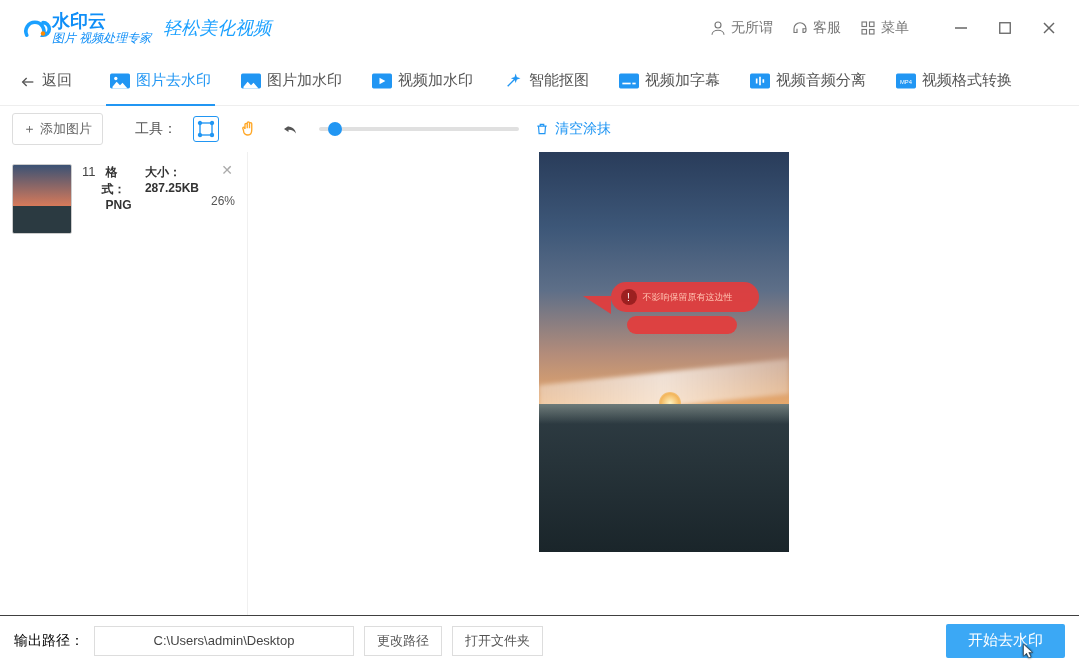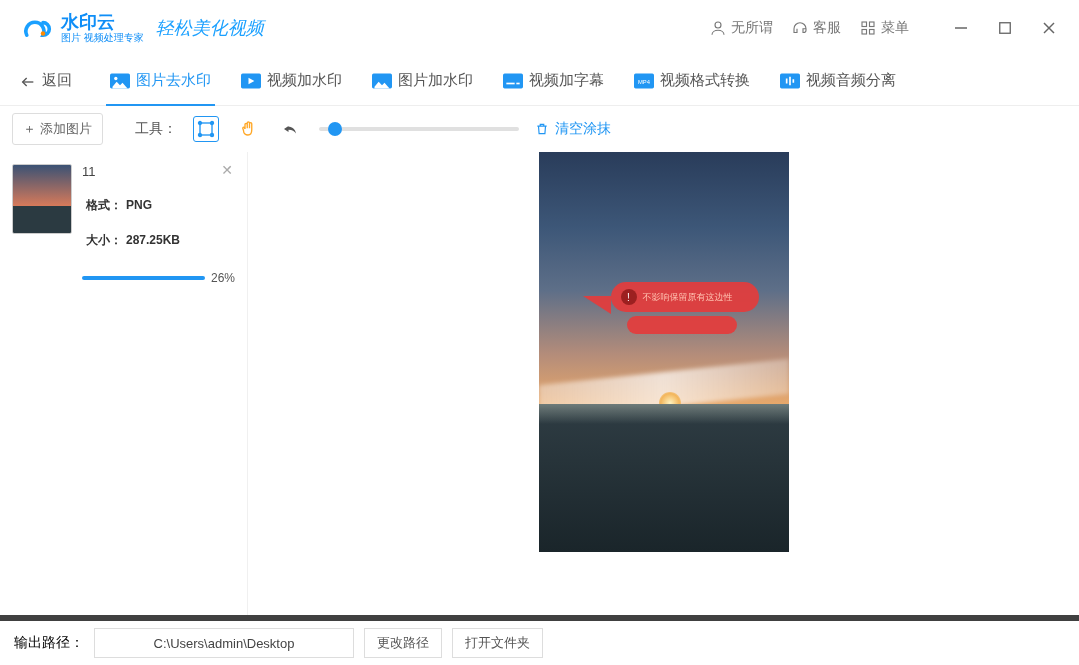--- a/index.html
+++ b/index.html
@@ -1,24 +1,24 @@
 <!DOCTYPE html>
 <html><head>
 <meta charset="utf-8">
 <style>
 * { margin: 0; padding: 0; box-sizing: border-box; font-family: "Microsoft YaHei", -apple-system, sans-serif; }
 body { width: 1079px; height: 665px; background: #fff; overflow: hidden; position: relative; }
 
 
 .titlebar { height: 56px; display: flex; align-items: center; padding: 0 16px; }
-.logo-wrap { display: flex; align-items: center; gap: 9px; }
+.logo-wrap { display: flex; align-items: center; gap: 0; }
 .logo-icon { width: 36px; height: 30px; }
 .logo-text { display: flex; flex-direction: column; }
 .logo-name { color: #0f8ef7; font-weight: bold; font-size: 18px; line-height: 1; }
-.logo-sub { color: #0f8ef7; font-size: 10px; line-height: 1; margin-top: 2px; }
+.logo-sub { color: #0f8ef7; font-size: 12px; line-height: 1; margin-top: 2px; font-style: italic; }
 .slogan { color: #1aa0ff; font-size: 18px; margin-left: 12px; font-style: italic; }
 .spacer { flex: 1; }
 .top-items { display: flex; align-items: center; gap: 18px; color: #777; font-size: 14px; }
 .top-link { display: flex; align-items: center; gap: 4px; cursor: pointer; }
 .win-controls { display: flex; align-items: center; gap: 16px; margin-left: 20px; }
 .win-btn { width: 28px; height: 28px; display: flex; align-items: center; justify-content: center; cursor: pointer; color: #666; }
 
 
 .navbar { height: 50px; display: flex; align-items: center; padding: 0 20px; gap: 22px; border-bottom: 1px solid #eee; }
 .back-btn { display: flex; align-items: flex-end; gap: 6px; color: #555; font-size: 15px; cursor: pointer; margin-right: 12px; }
@@ -40,21 +40,21 @@
 .slider-thumb { position:absolute; top:50%; transform:translate(-50%,-50%); width:14px; height:14px; background:#2196f3; border-radius:50%; }
 .clear-brush { display:flex; align-items:center; gap:6px; color:#2196f3; cursor:pointer; }
 
 
 .body { display:flex; height: calc(665px - 56px - 50px - 46px - 50px); }
 .sidebar { width: 248px; border-right: 1px solid #f0f0f0; padding: 8px 10px; }
 .file-item { position:relative; display:flex; gap:10px; padding:4px 2px; }
 .thumb { width:60px; height:70px; border:1px solid #ccc; border-radius:2px; overflow:hidden; }
 .thumb-sky { width:100%; height:60%; background:linear-gradient(#3b5274,#d77a5a); }
 .thumb-sea { width:100%; height:40%; background:#2b3a41; }
-.file-meta { flex:1; display:flex; flex-direction:column; gap:18px; font-size:13px; color:#555; }
+.file-meta { flex:1; display:flex; flex-direction:row; gap:6px; font-size:13px; color:#555; }
 .file-name { color:#444; }
 .file-line { color:#999; font-size:12px;font-weight:bold; }
 .file-line span { color:#333; margin-left:4px; }
 .prog-wrap { display:flex; align-items:center; gap:6px; font-size:12px; margin-top:4px; }
 .prog-bar { flex:1; height:4px; background:#eee; border-radius:2px; overflow:hidden; }
 .prog-fill { height:100%; width:100%; background:#2196f3; }
 .item-close { position:absolute; right:4px; top:2px; color:#aaa; cursor:pointer; font-size:14px; }
 
 
 .canvas { flex:1; display:flex; align-items:flex-start; justify-content:center; padding-top: 0; }
@@ -65,21 +65,21 @@
 .sea { position:absolute; left:0; right:0; bottom:0; height:37%; background:linear-gradient(#2f3d44,#1a252a); }
 .sea::before { content:""; position:absolute; top:0; left:0; right:0; height:20px; background:linear-gradient(#6f7c7a,transparent); }
 .bubble { position:absolute; top:130px; left:50px; width:170px; height:58px; }
 .bubble-row1 { position:absolute; top:0; left:22px; right:0; height:30px; border-radius:16px; background:rgba(228,60,60,0.92); display:flex; align-items:center; padding:0 10px; gap:6px; }
 .bubble-dot { width:16px; height:16px; border-radius:50%; background:#9c2020; display:flex; align-items:center; justify-content:center; color:#fff; font-size:10px; }
 .bubble-text { color:#ffc1b0; font-size:9px; letter-spacing:0px; }
 .bubble-tail { position:absolute; top:14px; left:-6px; width:0; height:0; border-right:28px solid rgba(228,60,60,0.92); border-bottom:18px solid transparent; }
 .bubble-row2 { position:absolute; top:34px; left:38px; width:110px; height:18px; border-radius:10px; background:rgba(228,60,60,0.92); }
 
 
-.bottombar { position:absolute; left:0; right:0; bottom:0; height:50px; display:flex; align-items:center; padding:0 14px; gap:10px; font-size:14px; border-top:6px solid #404040; }
+.bottombar { position:absolute; left:0; right:0; bottom:0; height:50px; display:flex; align-items:center; padding:0 14px; gap:10px; font-size:14px; border-top:1px solid #404040; }
 .path-input { width:260px; height:30px; border:1px solid #ddd; padding:0 8px; font-size:13px; color:#444;text-align:center; }
 .small-btn { height:30px; padding:0 12px; border:1px solid #ddd; background:#fff; color:#555; font-size:13px; cursor:pointer; }
 .primary-btn { margin-left:auto; height:34px; padding:0 22px; background:#3ba8f5; color:#fff; border:none; font-size:15px; cursor:pointer; border-radius:2px; position:relative; }
 .cursor-icon { position:absolute; right:28px; bottom:-2px; color:#fff; filter:drop-shadow(0 0 1px #000); }
 </style>
 </head>
 <body>
 
 <div class="titlebar">
   <div class="logo-wrap">
@@ -153,61 +153,70 @@
           <circle cx="7" cy="6" r="2" fill="#fff"></circle>
           <path d="M3 16l5-6 4 4 3-3 6 7H3z" fill="#fff"></path>
         </svg>
       </span>
     <span>图片去水印</span>
   </div>
   <div class="nav-tab">
     <span class="nav-icon">
         <svg viewBox="0 0 24 18" fill="#2196f3">
           <rect width="24" height="18" rx="2"></rect>
+          <path d="M3 16l5-6 4 4 3-3 6 7H3z" fill="#fff"></path>
+        </svg>
+      </span>
+    <span>图片加水印</span>
+  </div>
+  <div class="nav-tab">
+    <span class="nav-icon">
+        <svg viewBox="0 0 24 18" fill="#2196f3">
+          <rect width="24" height="18" rx="2"></rect>
           <polygon points="9,5 9,13 16,9" fill="#fff"></polygon>
         </svg>
       </span>
     <span>视频加水印</span>
   </div>
   <div class="nav-tab">
     <span class="nav-icon">
-        <svg viewBox="0 0 24 18" fill="#2196f3">
-          <rect width="24" height="18" rx="2"></rect>
-          <path d="M3 16l5-6 4 4 3-3 6 7H3z" fill="#fff"></path>
-        </svg>
-      </span>
-    <span>图片加水印</span>
+        <svg viewBox="0 0 24 24" fill="none" stroke="#2196f3" stroke-width="2">
+          <line x1="4" y1="20" x2="16" y2="8"></line>
+          <path d="M16 4l1 3 3 1-3 1-1 3-1-3-3-1 3-1z" fill="#2196f3"></path>
+        </svg>
+      </span>
+    <span>智能抠图</span>
   </div>
   <div class="nav-tab">
     <span class="nav-icon">
         <svg viewBox="0 0 24 18" fill="#2196f3">
           <rect width="24" height="18" rx="2"></rect>
           <rect x="4" y="11" width="10" height="2" fill="#fff"></rect>
           <rect x="16" y="11" width="4" height="2" fill="#fff"></rect>
         </svg>
       </span>
     <span>视频加字幕</span>
   </div>
   <div class="nav-tab">
     <span class="nav-icon">
         <svg viewBox="0 0 24 18" fill="#2196f3">
           <rect width="24" height="18" rx="2"></rect>
+          <path d="M8 6v6M12 4v10M16 7v4" stroke="#fff" stroke-width="2"></path>
+        </svg>
+      </span>
+    <span>视频音频分离</span>
+  </div>
+  <div class="nav-tab">
+    <span class="nav-icon">
+        <svg viewBox="0 0 24 18" fill="#2196f3">
+          <rect width="24" height="18" rx="2"></rect>
           <text x="12" y="12" font-size="7" fill="#fff" text-anchor="middle">MP4</text>
         </svg>
       </span>
     <span>视频格式转换</span>
-  </div>
-  <div class="nav-tab">
-    <span class="nav-icon">
-        <svg viewBox="0 0 24 18" fill="#2196f3">
-          <rect width="24" height="18" rx="2"></rect>
-          <path d="M8 6v6M12 4v10M16 7v4" stroke="#fff" stroke-width="2"></path>
-        </svg>
-      </span>
-    <span>视频音频分离</span>
   </div>
 </div>
 
 <div class="workrow">
   <div class="side-actions">
     <div class="pill-btn">
       <span>＋</span>
       <span>添加图片</span>
     </div>
   </div>
@@ -284,13 +293,19 @@
       </div>
     </div>
   </div>
 </div>
 
 <div class="bottombar">
   <span>输出路径：</span>
   <input class="path-input" value="C:\Users\admin\Desktop" style="">
   <button class="small-btn">更改路径</button>
   <button class="small-btn">打开文件夹</button>
+  <button class="primary-btn">
+    <span>开始去水印</span>
+    <svg class="cursor-icon" width="18" height="18" viewBox="0 0 24 24" fill="#fff" stroke="#000" stroke-width="0.5">
+        <path d="M6 3l0 16 4-4 3 6 3-1-3-6 5 0z"></path>
+      </svg>
+  </button>
 </div>
 
 </body></html>

